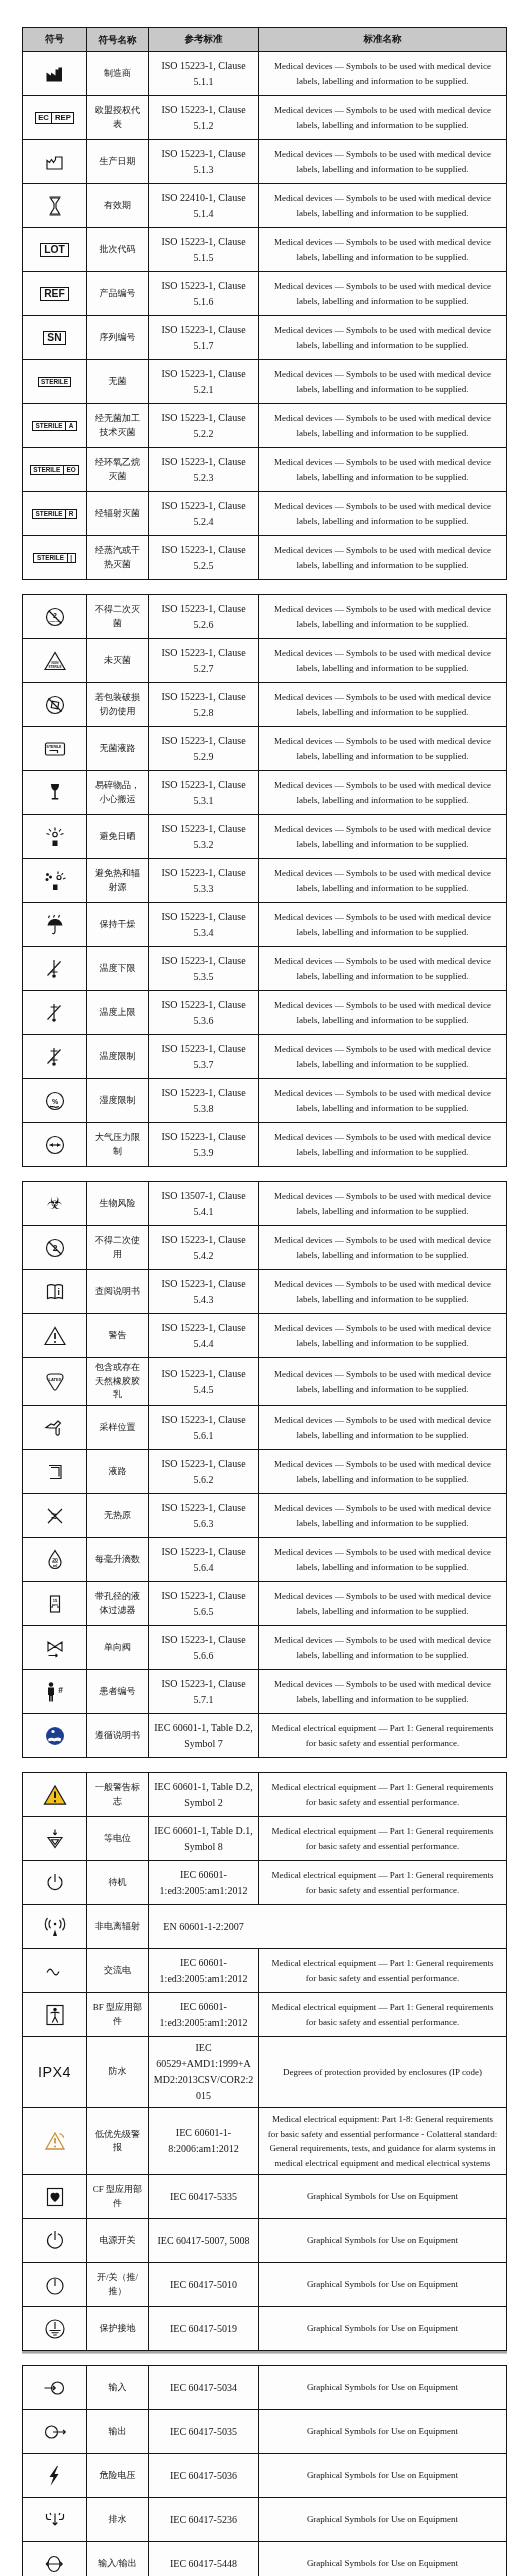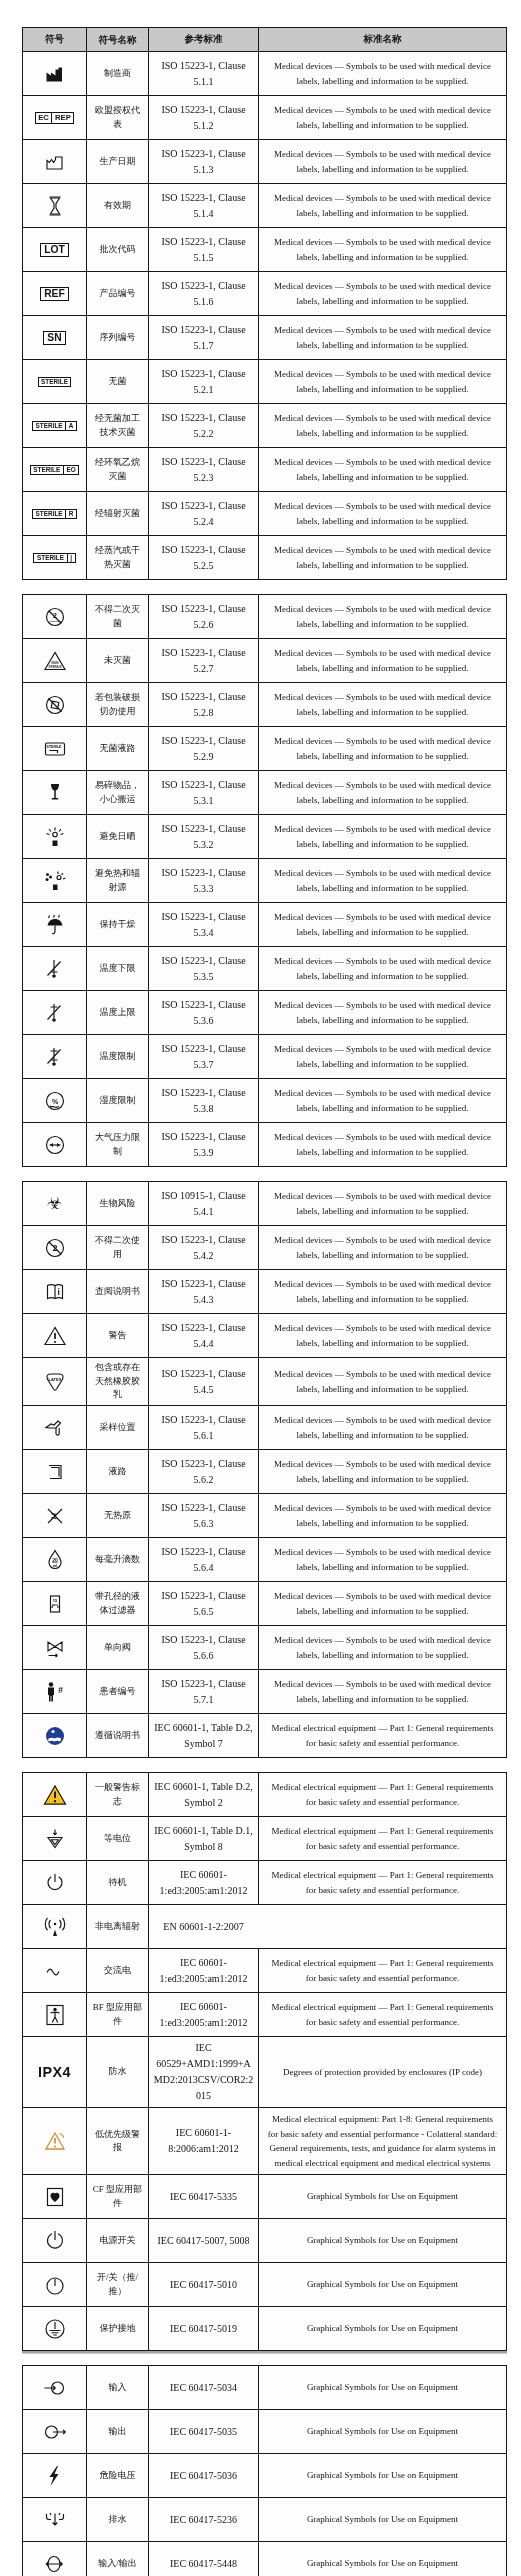--- a/index.html
+++ b/index.html
@@ -35,21 +35,21 @@
   .box.sm{font-size:6.4px;padding:0.5px 2.1px}
   .boxsplit{
     display:inline-flex;border:1.5px solid #131313;font-weight:bold;
     font-family:"Liberation Sans","DejaVu Sans",sans-serif;
   }
   .boxsplit span{padding:0.5px 2.6px;font-size:6.4px;display:flex;align-items:center}
   .boxsplit span + span{border-left:1.5px solid #131313}
   .boxsplit.lg span{font-size:7.7px}
   .bigtxt{
     font-family:"Liberation Sans","DejaVu Sans",sans-serif;
-    font-weight:bold;font-size:14.4px;letter-spacing:0.5px;
+    font-weight:normal;font-size:14.4px;letter-spacing:0.5px;
   }
   .glyph{font-family:"DejaVu Sans",sans-serif;font-size:17.5px;line-height:1}
 </style>
 </head>
 <body>
 
 <div class="doc">
   <div id="blocks-root">
       <div class="block">
         <div class="row hrow">
@@ -98,21 +98,21 @@
         <div class="row">
           <div class="c c-sym">
             <div class="sym">
               <svg viewBox="0 0 48 48" width="24" height="24">
                 <path d="M15 8h18l-7 11v9l7 12H15l7-12v-9z" stroke="#161616" stroke-width="2.3" fill="none"></path>
                 <path d="M13 6h22M13 42h22" stroke="#161616" stroke-width="2.3" fill="none"></path>
               </svg>
             </div>
           </div>
           <div class="c c-name">有效期</div>
-          <div class="c c-ref">ISO 15223-1, Clause 5.1.4</div>
+          <div class="c c-ref">ISO 22410-1, Clause 5.1.4</div>
           <div class="c c-std">Medical devices — Symbols to be used with medical device labels, labelling and information to be supplied.</div>
         </div>
         <div class="row">
           <div class="c c-sym">
             <div class="sym">
               <span class="box ">LOT</span>
             </div>
           </div>
           <div class="c c-name">批次代码</div>
           <div class="c c-ref">ISO 15223-1, Clause 5.1.5</div>
@@ -397,21 +397,21 @@
         </div>
       </div>
       <div class="block">
         <div class="row">
           <div class="c c-sym">
             <div class="sym">
               <span class="glyph">☣</span>
             </div>
           </div>
           <div class="c c-name">生物风险</div>
-          <div class="c c-ref">ISO 10915-1, Clause 5.4.1</div>
+          <div class="c c-ref">ISO 13507-1, Clause 5.4.1</div>
           <div class="c c-std">Medical devices — Symbols to be used with medical device labels, labelling and information to be supplied.</div>
         </div>
         <div class="row">
           <div class="c c-sym">
             <div class="sym">
               <svg viewBox="0 0 48 48" width="24" height="24">
                 <circle cx="24" cy="24" r="17" stroke="#161616" stroke-width="2.3" fill="none"></circle>
                 <path d="M12 12l24 24" stroke="#161616" stroke-width="2.3" fill="none"></path>
                 <text x="24" y="30" font-size="17" text-anchor="middle" fill="#161616" font-family="'Liberation Sans','DejaVu Sans',sans-serif" font-weight="bold">2</text>
               </svg>

